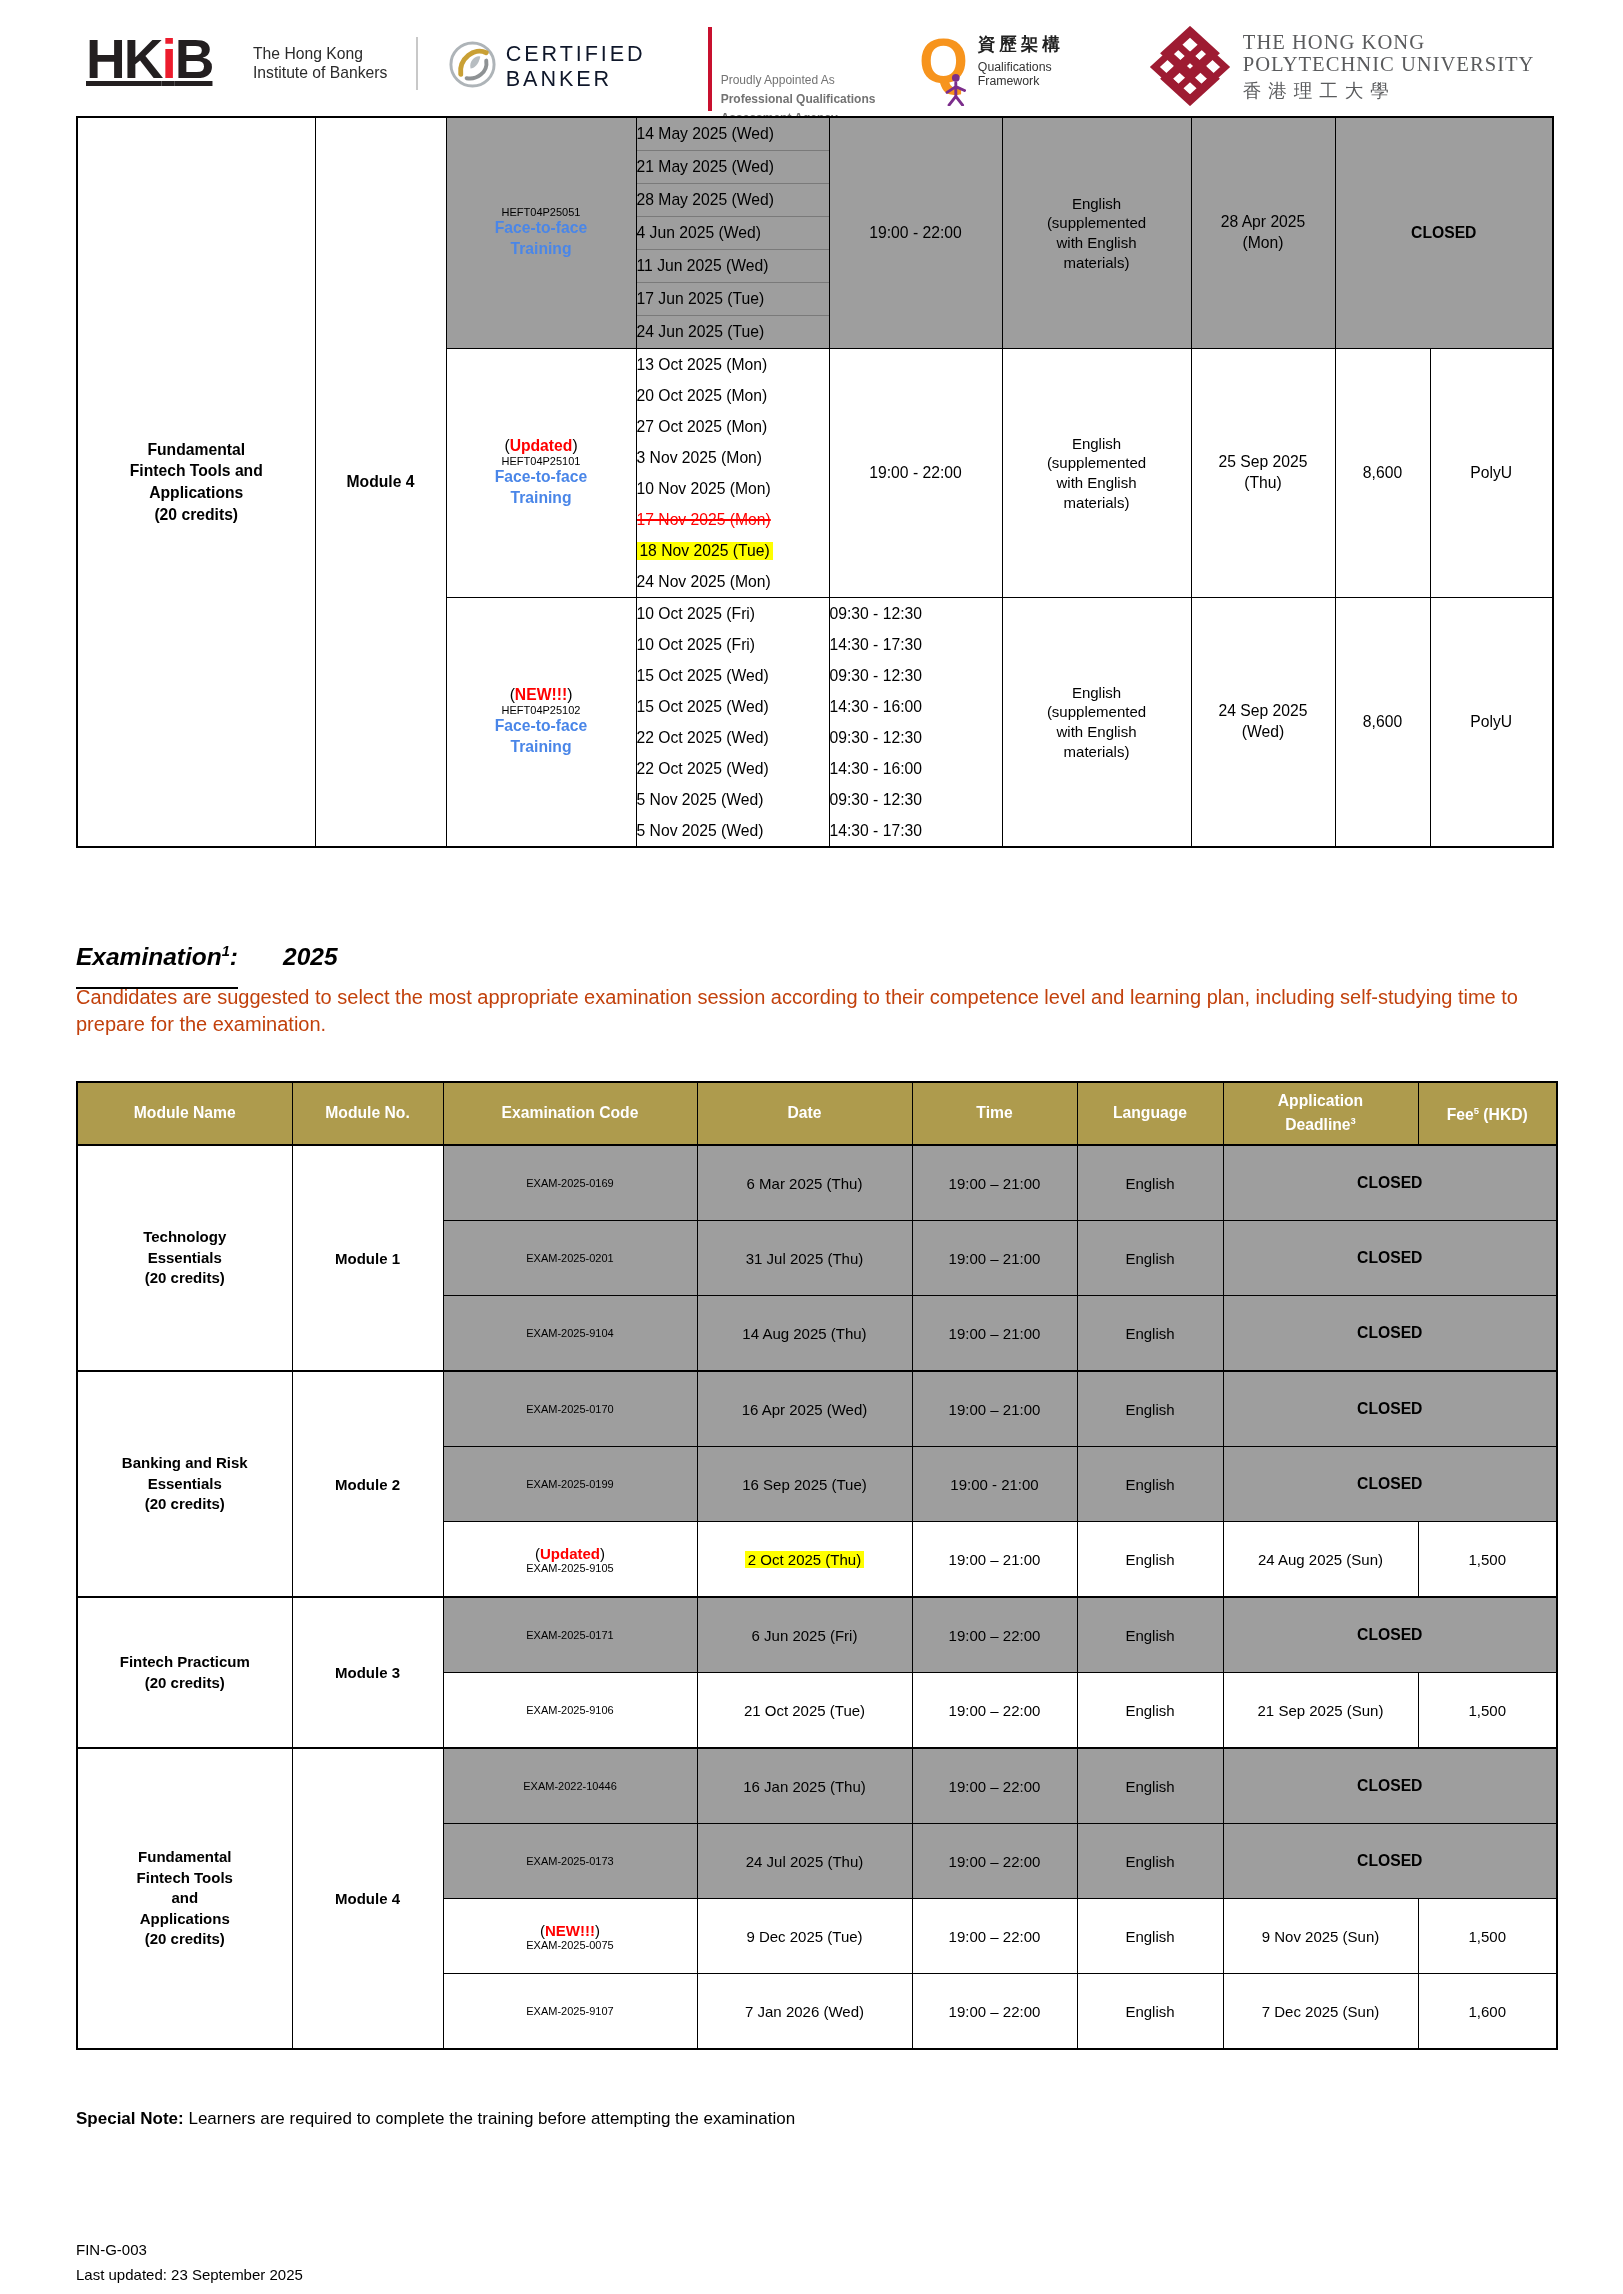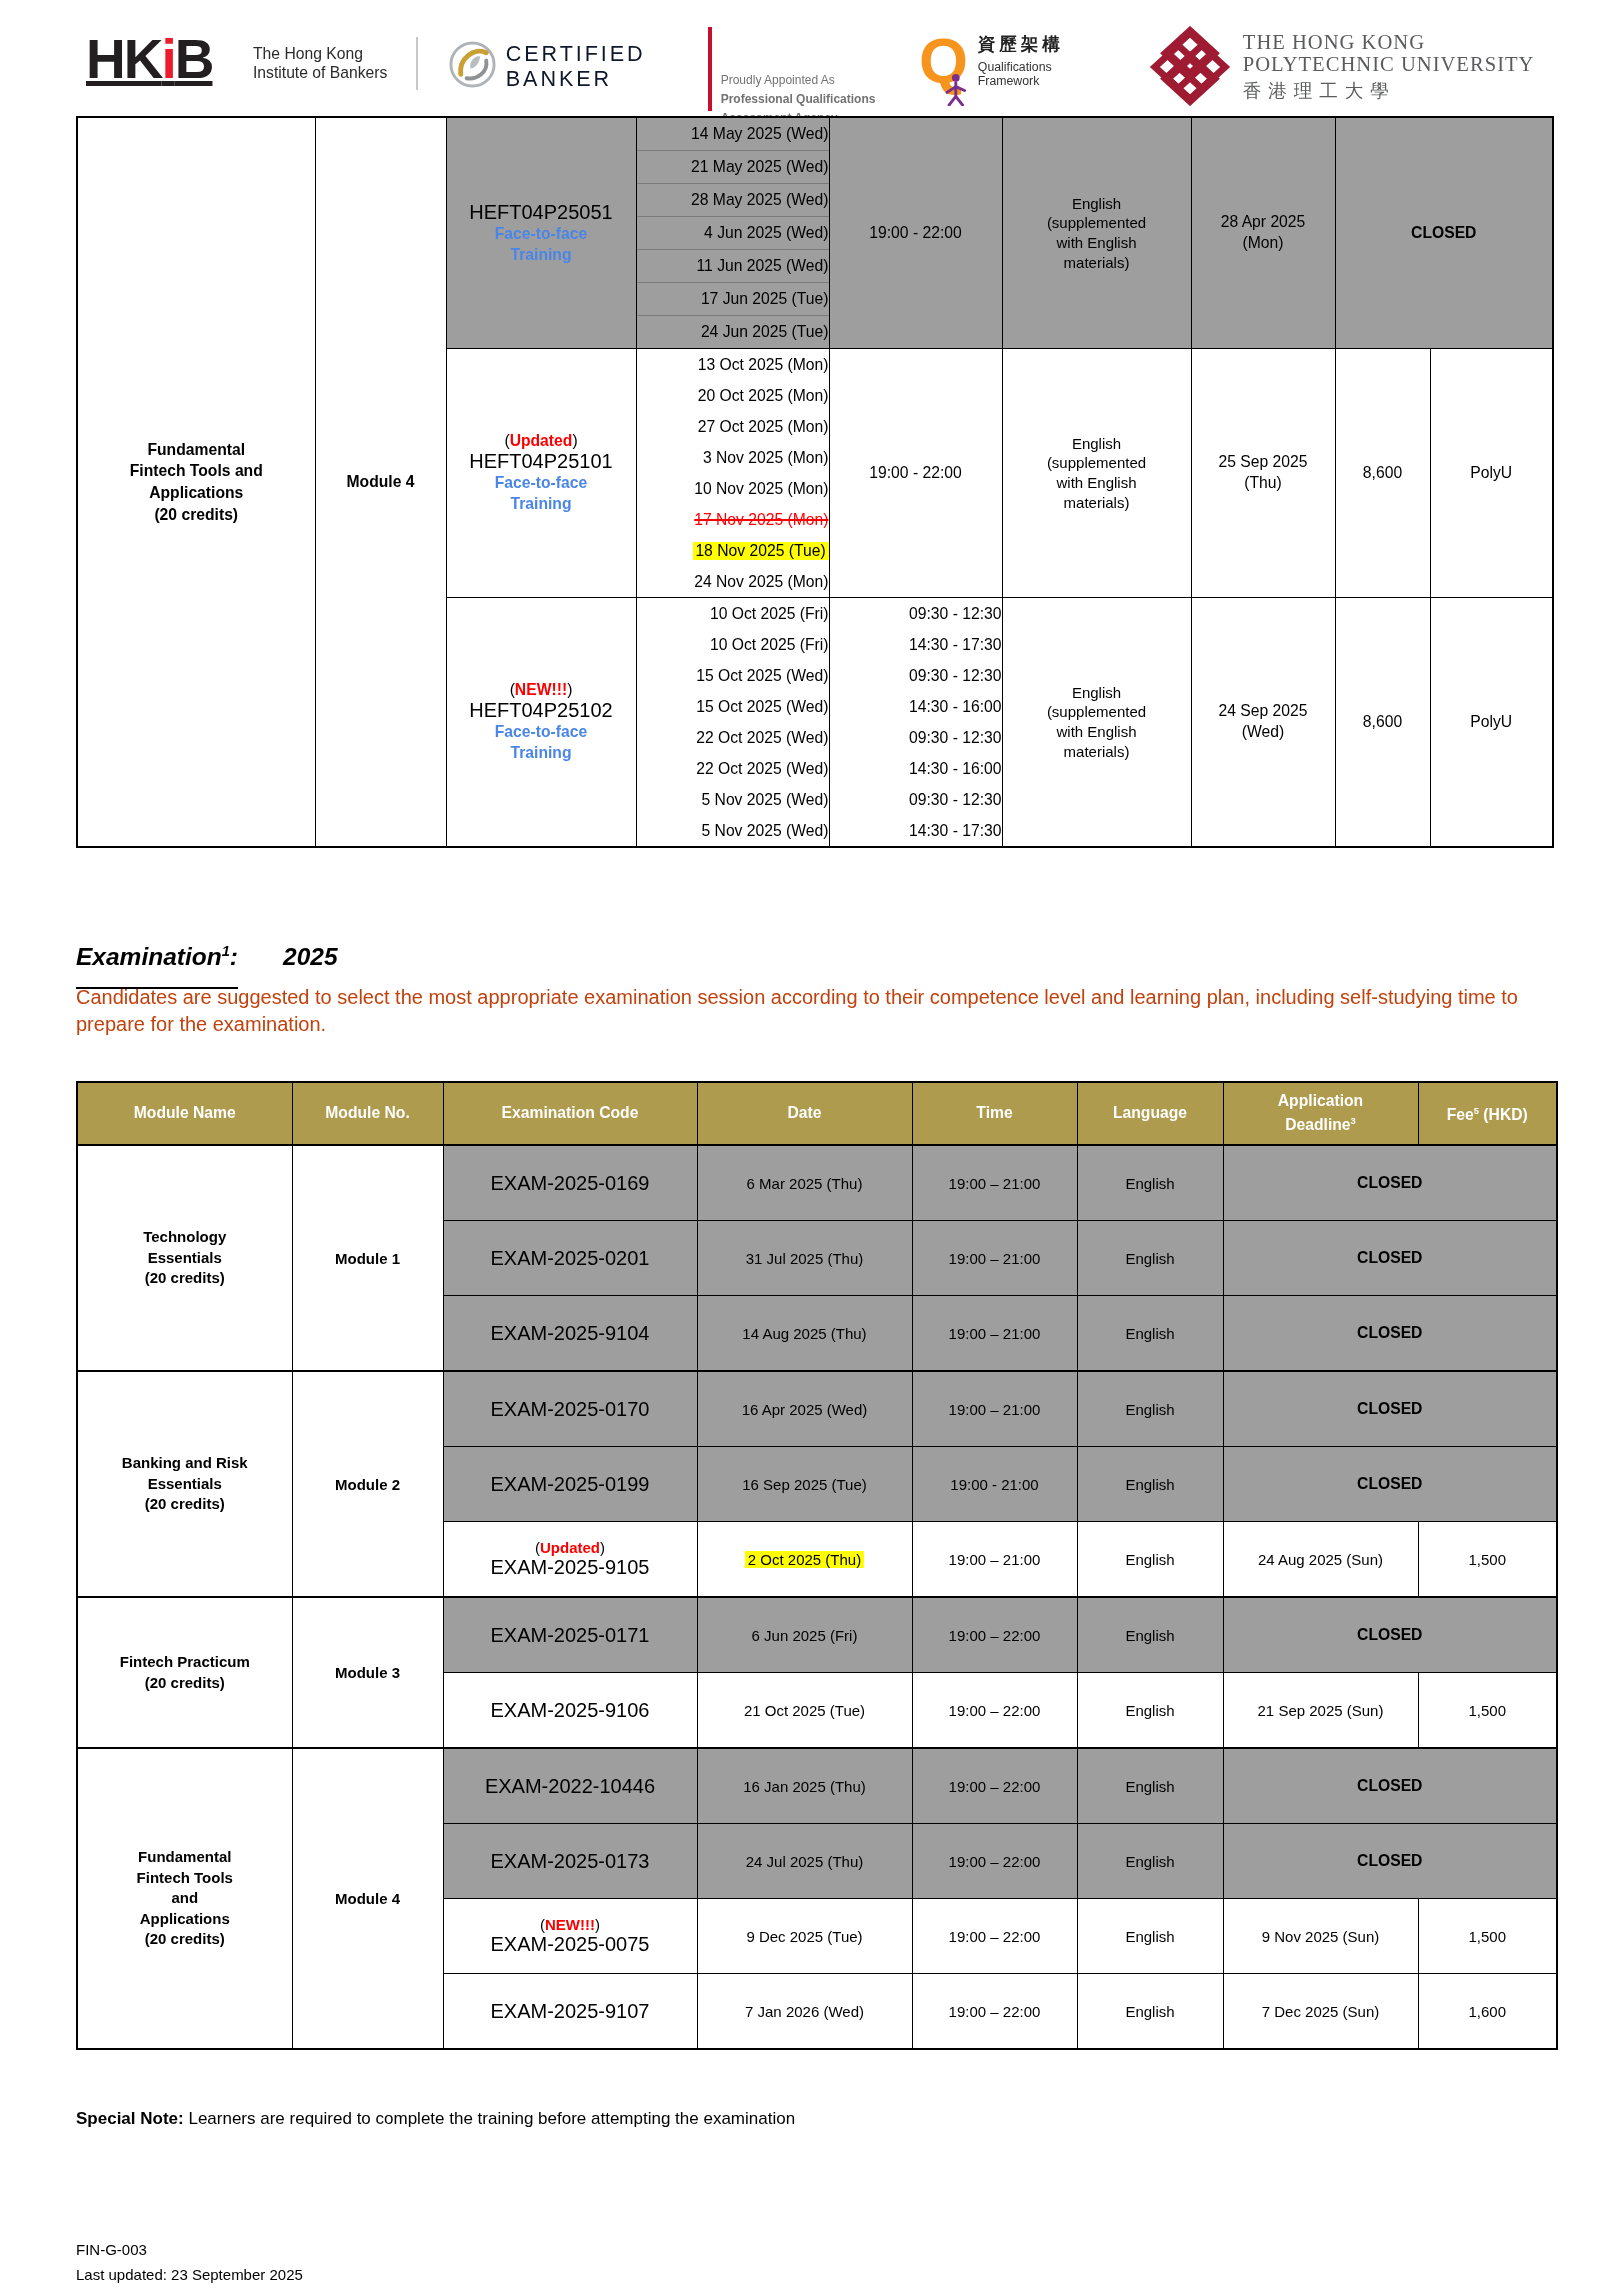--- a/index.html
+++ b/index.html
@@ -35,23 +35,23 @@
   
   table{border-collapse:collapse;table-layout:fixed;background:#fff;}
   td,th{border:1px solid #000;text-align:center;vertical-align:middle;padding:0;overflow:hidden;}
   #training-table{left:76px;top:116px;}
   #training-table table, #exam-table table{width:100%;}
   #training-table td{font-size:15.7px;}
   .gray{background:#9E9E9E;}
   .module-name-cell{font-weight:bold;font-size:16.7px;line-height:21.6px;}
   .module-no-cell{font-weight:bold;font-size:16.7px;}
   .code-prefix .red, .red-b{color:#FF0000;font-weight:bold;}
-  .course-code{font-size:20px;}
+  .course-code{font-size:11px;}
   .mode-line{color:#4A86E8;font-weight:bold;font-size:15.7px;line-height:20.6px;}
-  .date-row,.time-row{display:flex;align-items:center;justify-content:flex-end;}
+  .date-row,.time-row{display:flex;align-items:center;justify-content:flex-start;}
   .rows7 .date-row{height:32px;}
   .rows8 .date-row,.rows8 .time-row{height:31px;}
   .dividers .date-row:not(:last-child){border-bottom:1px solid #7a7a7a;}
   .lang-line{font-size:15px;line-height:19.6px;}
   .two-line{font-size:15.7px;line-height:20.6px;}
   .closed-label{font-weight:bold;font-size:15.7px;}
   .strike{color:#FF0000;text-decoration:line-through;text-decoration-thickness:2px;text-decoration-color:#FF0000;}
   .hl{background:#FFFF00;padding:0 2.9px;}
 
   

